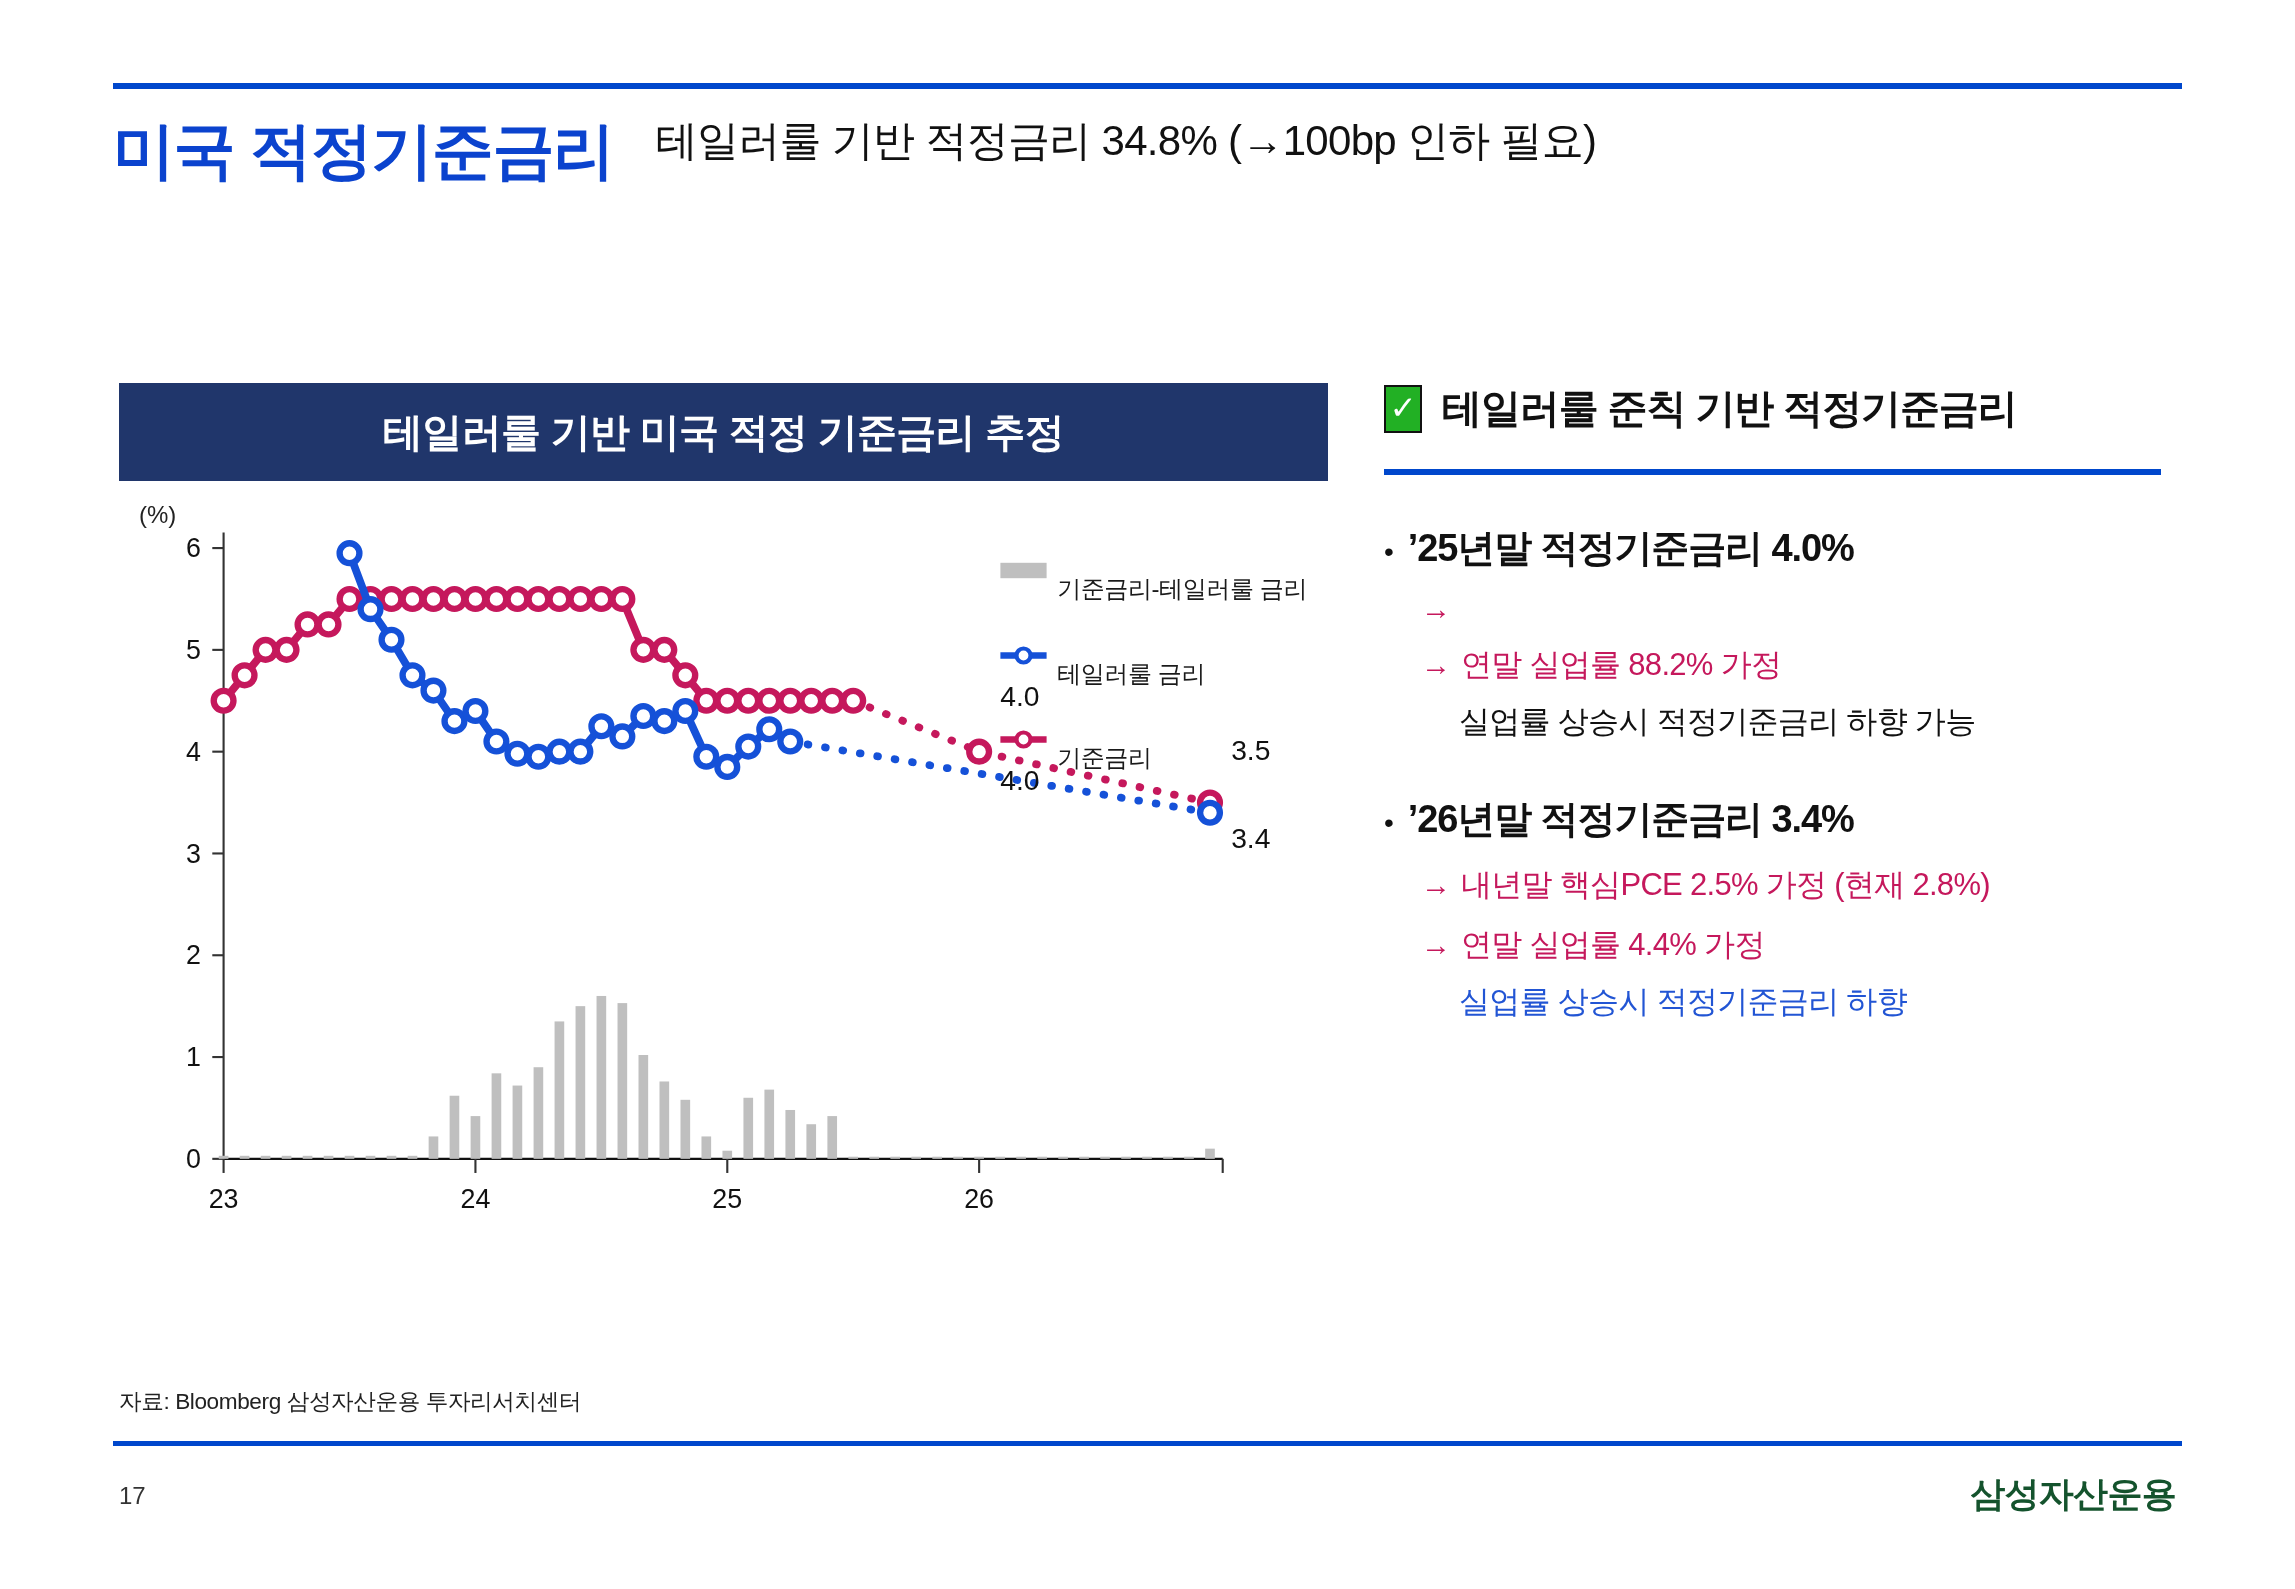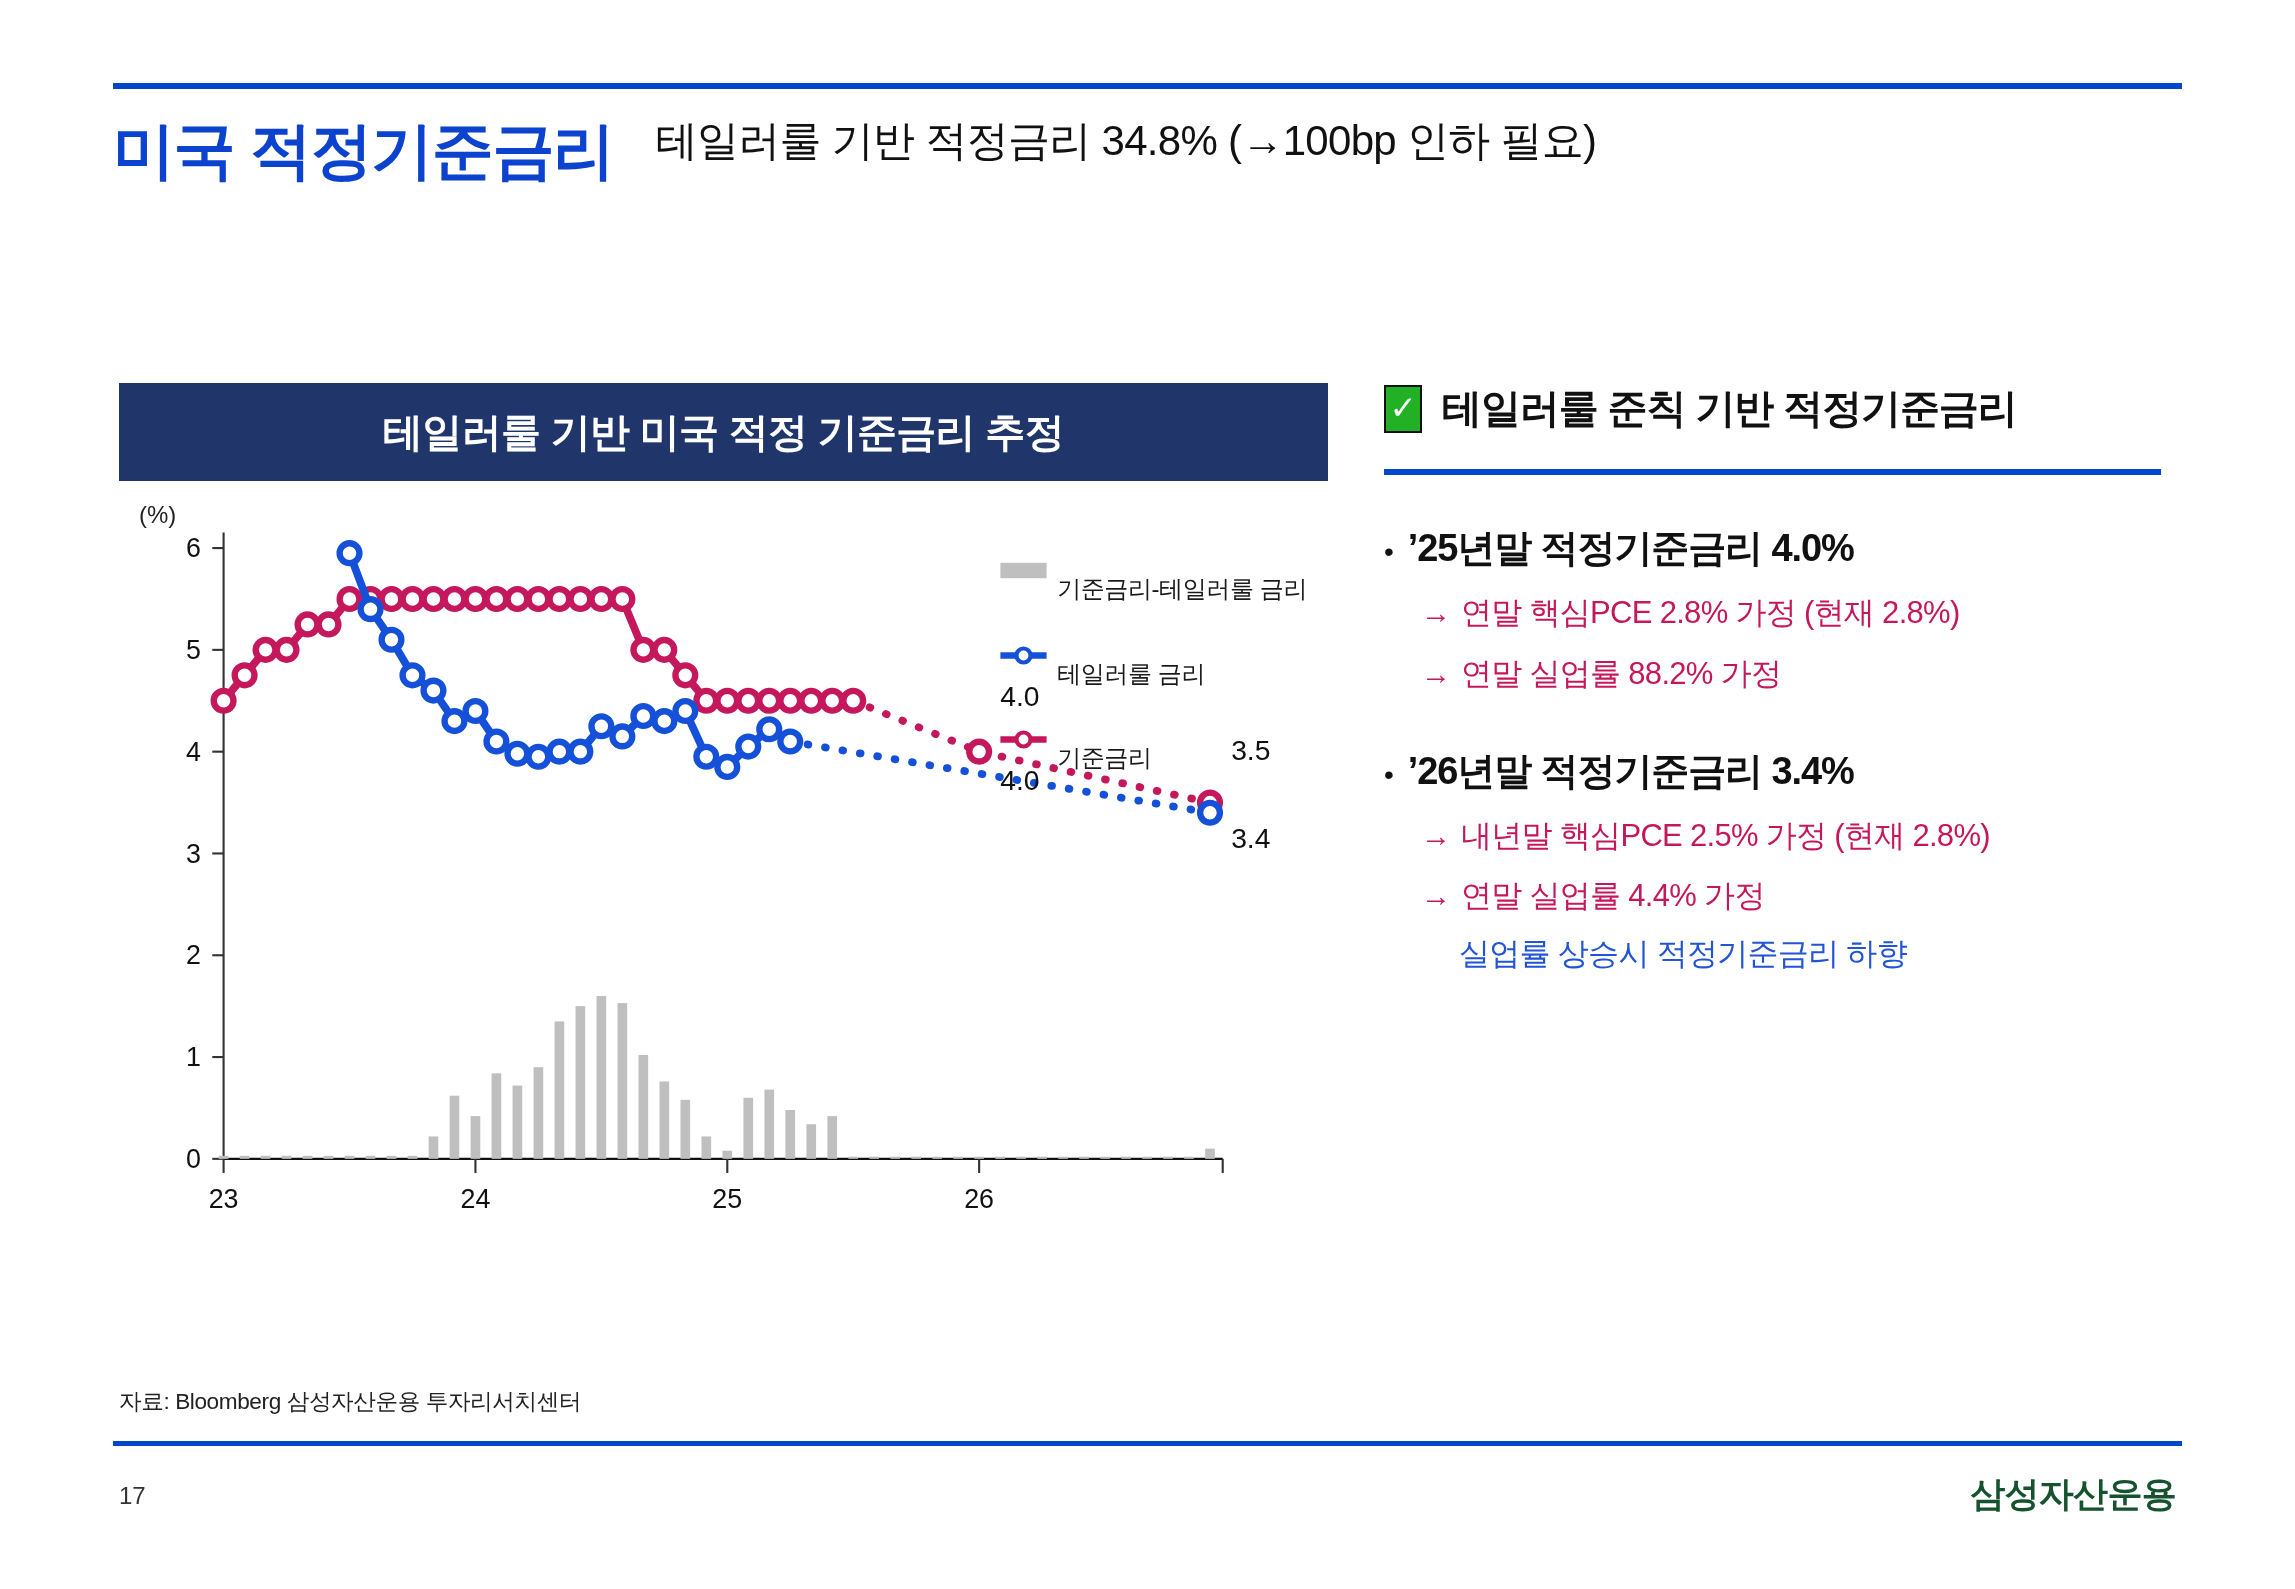--- a/index.html
+++ b/index.html
@@ -278,26 +278,26 @@
 
     <div class="bullets">
 
       <div class="bullet-block">
         <div class="bullet-head">
           <span class="bullet-dot">•</span>
           <span class="bullet-head-txt">’25년말 적정기준금리 4.0%</span>
         </div>
         <div class="sub-line">
           <span class="arrow">→</span>
-          <span class="sub-pink">연말 핵심PCE 2.8% 가정 (현재 2.8%)</span>
         </div>
         <div class="sub-line">
           <span class="arrow">→</span>
           <span class="sub-pink">연말 실업률 88.2% 가정</span>
         </div>
+        <span class="sub-plain">실업률 상승시 적정기준금리 하향 가능</span>
       </div>
 
       <div class="bullet-block">
         <div class="bullet-head">
           <span class="bullet-dot">•</span>
           <span class="bullet-head-txt">’26년말 적정기준금리 3.4%</span>
         </div>
         <div class="sub-line">
           <span class="arrow">→</span>
           <span class="sub-pink">내년말 핵심PCE 2.5% 가정 (현재 2.8%)</span>

